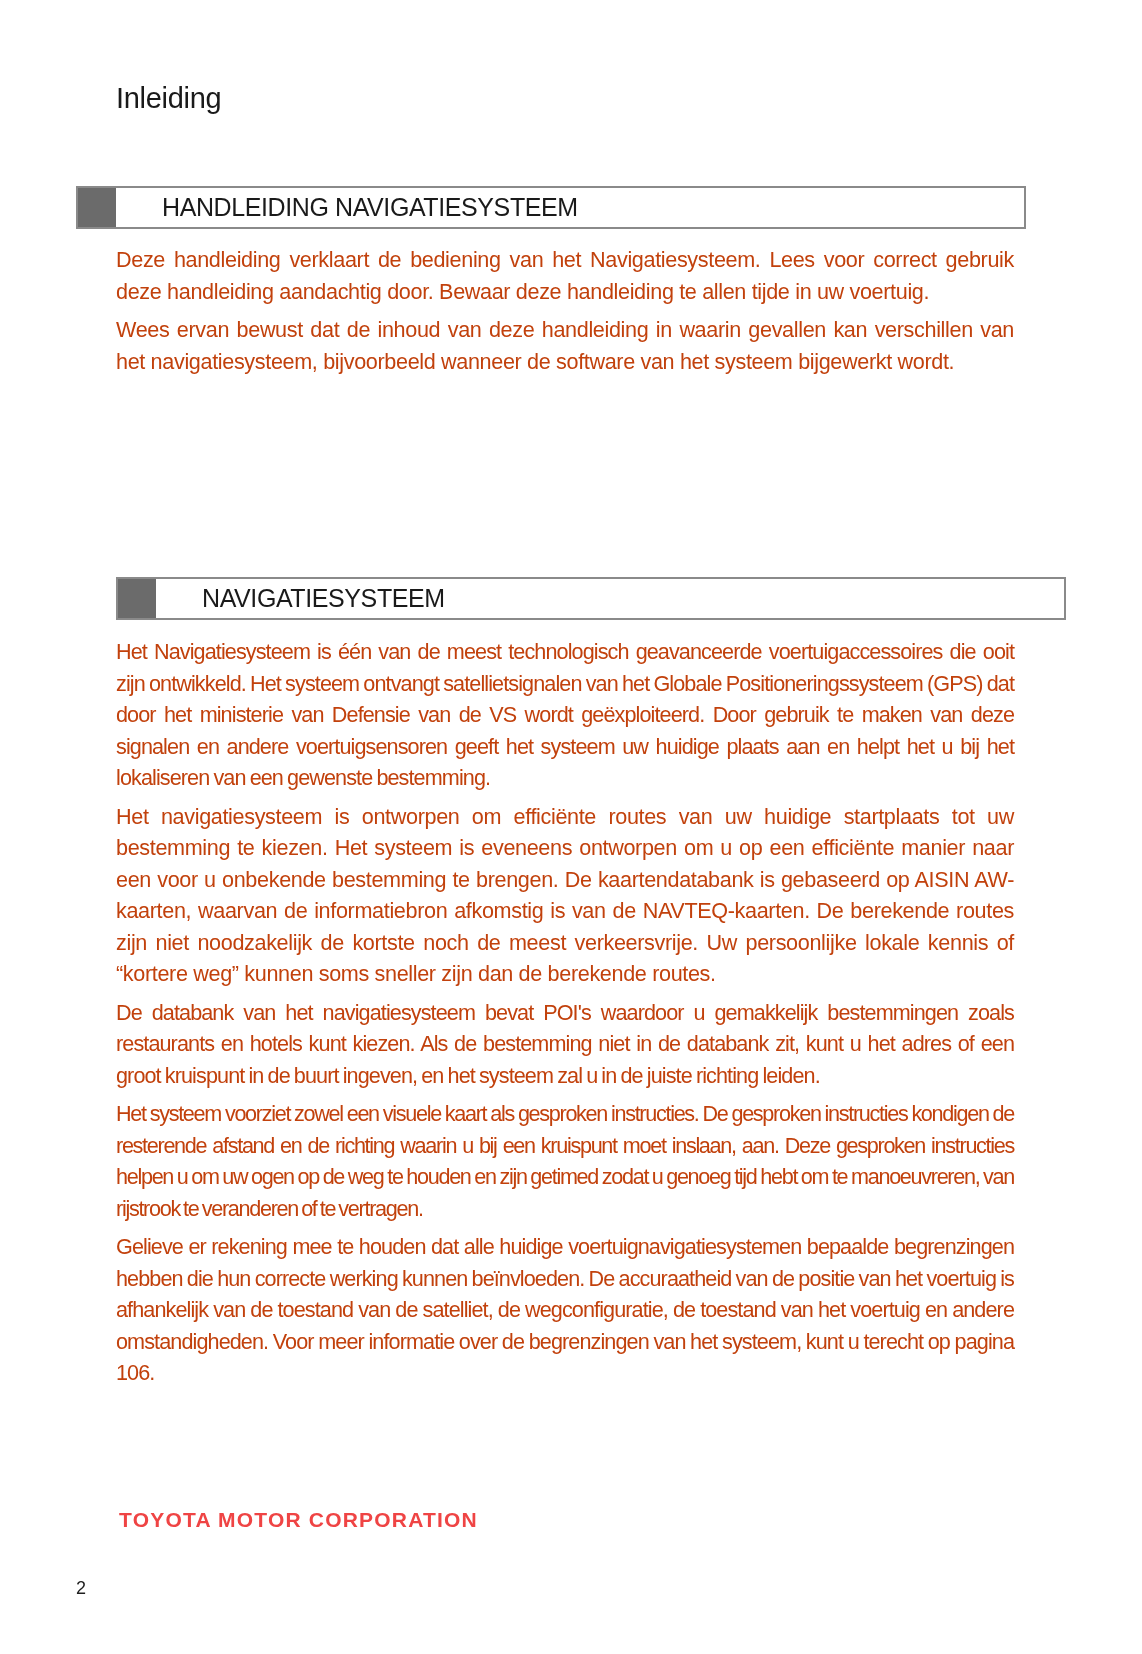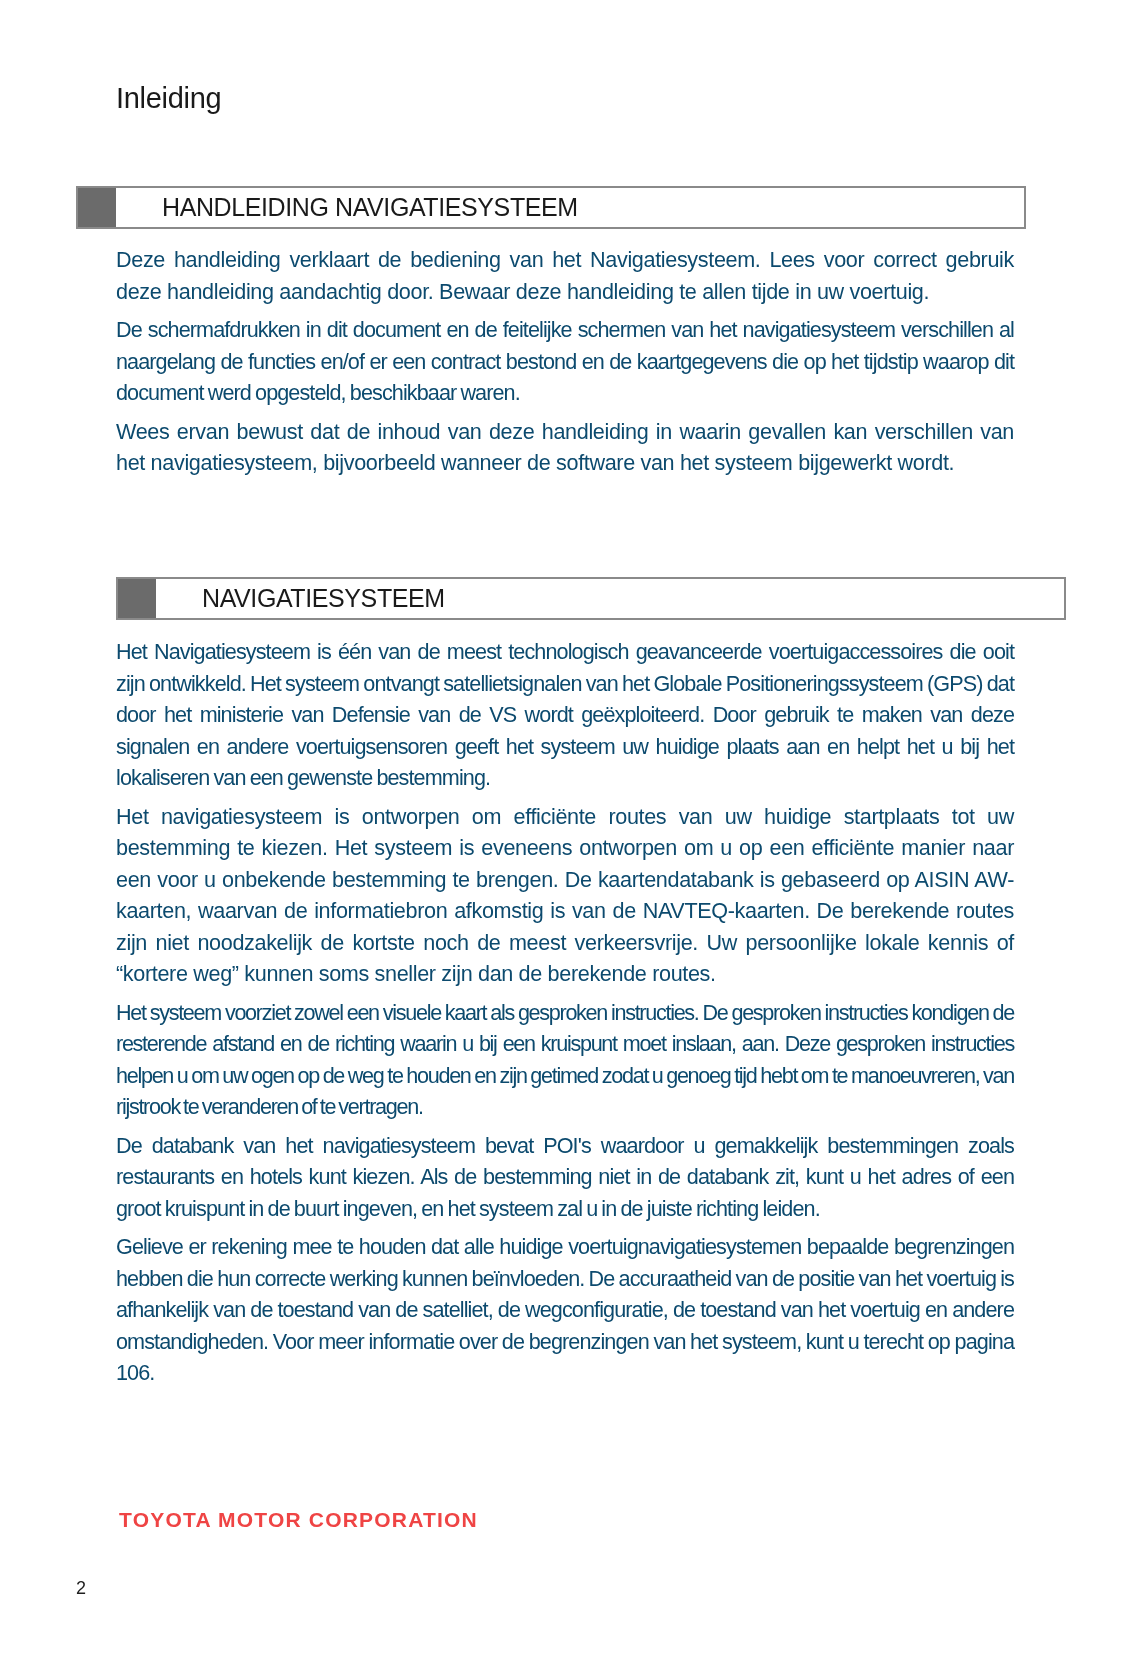--- a/index.html
+++ b/index.html
@@ -55,21 +55,21 @@
       position: absolute;
       left: 116px;
       width: 898px;
     }
     .para {
       margin: 0 0 7px 0;
       font-size: 21.6px;
       line-height: 31.5px;
       text-align: justify;
       letter-spacing: -0.35px;
-      color: #0c4a6e;
+      color: #c2410c;
     }
     .para.tight {
       letter-spacing: -0.9px;
       word-spacing: -1px;
     }
     .para.tighter {
       letter-spacing: -1.3px;
       word-spacing: -1.5px;
     }
     .corp {
@@ -95,31 +95,30 @@
 
 <h1 class="page-title">Inleiding</h1>
 
 <div class="section-header" style="top:186px;">
   <div class="marker"></div>
   <div class="label">HANDLEIDING NAVIGATIESYSTEEM</div>
 </div>
 
 <div class="body-block" style="top:244px;">
   <p class="para">Deze handleiding verklaart de bediening van het Navigatiesysteem. Lees voor correct gebruik deze handleiding aandachtig door. Bewaar deze handleiding te allen tijde in uw voertuig.</p>
-  <p class="para tight">De schermafdrukken in dit document en de feitelijke schermen van het navigatiesysteem verschillen al naargelang de functies en/of er een contract bestond en de kaartgegevens die op het tijdstip waarop dit document werd opgesteld, beschikbaar waren.</p>
   <p class="para">Wees ervan bewust dat de inhoud van deze handleiding in waarin gevallen kan verschillen van het navigatiesysteem, bijvoorbeeld wanneer de software van het systeem bijgewerkt wordt.</p>
 </div>
 
 <div class="section-header" style="top:577px;margin-left:40px;">
   <div class="marker"></div>
   <div class="label">NAVIGATIESYSTEEM</div>
 </div>
 
 <div class="body-block" style="top:636px;">
   <p class="para tight">Het Navigatiesysteem is één van de meest technologisch geavanceerde voertuigaccessoires die ooit zijn ontwikkeld. Het systeem ontvangt satellietsignalen van het Globale Positioneringssysteem (GPS) dat door het ministerie van Defensie van de VS wordt geëxploiteerd. Door gebruik te maken van deze signalen en andere voertuigsensoren geeft het systeem uw huidige plaats aan en helpt het u bij het lokaliseren van een gewenste bestemming.</p>
   <p class="para">Het navigatiesysteem is ontworpen om efficiënte routes van uw huidige startplaats tot uw bestemming te kiezen. Het systeem is eveneens ontworpen om u op een efficiënte manier naar een voor u onbekende bestemming te brengen. De kaartendatabank is gebaseerd op AISIN AW-kaarten, waarvan de informatiebron afkomstig is van de NAVTEQ-kaarten. De berekende routes zijn niet noodzakelijk de kortste noch de meest verkeersvrije. Uw persoonlijke lokale kennis of “kortere weg” kunnen soms sneller zijn dan de berekende routes.</p>
+  <p class="para tight">De databank van het navigatiesysteem bevat POI's waardoor u gemakkelijk bestemmingen zoals restaurants en hotels kunt kiezen. Als de bestemming niet in de databank zit, kunt u het adres of een groot kruispunt in de buurt ingeven, en het systeem zal u in de juiste richting leiden.</p>
   <p class="para tighter">Het systeem voorziet zowel een visuele kaart als gesproken instructies. De gesproken instructies kondigen de resterende afstand en de richting waarin u bij een kruispunt moet inslaan, aan. Deze gesproken instructies helpen u om uw ogen op de weg te houden en zijn getimed zodat u genoeg tijd hebt om te manoeuvreren, van rijstrook te veranderen of te vertragen.</p>
-  <p class="para tight">De databank van het navigatiesysteem bevat POI's waardoor u gemakkelijk bestemmingen zoals restaurants en hotels kunt kiezen. Als de bestemming niet in de databank zit, kunt u het adres of een groot kruispunt in de buurt ingeven, en het systeem zal u in de juiste richting leiden.</p>
   <p class="para tight">Gelieve er rekening mee te houden dat alle huidige voertuignavigatiesystemen bepaalde begrenzingen hebben die hun correcte werking kunnen beïnvloeden. De accuraatheid van de positie van het voertuig is afhankelijk van de toestand van de satelliet, de wegconfiguratie, de toestand van het voertuig en andere omstandigheden. Voor meer informatie over de begrenzingen van het systeem, kunt u terecht op pagina 106.</p>
 </div>
 
 <div class="corp">TOYOTA MOTOR CORPORATION</div>
 <div class="page-number">2</div>
 
 </body></html>

